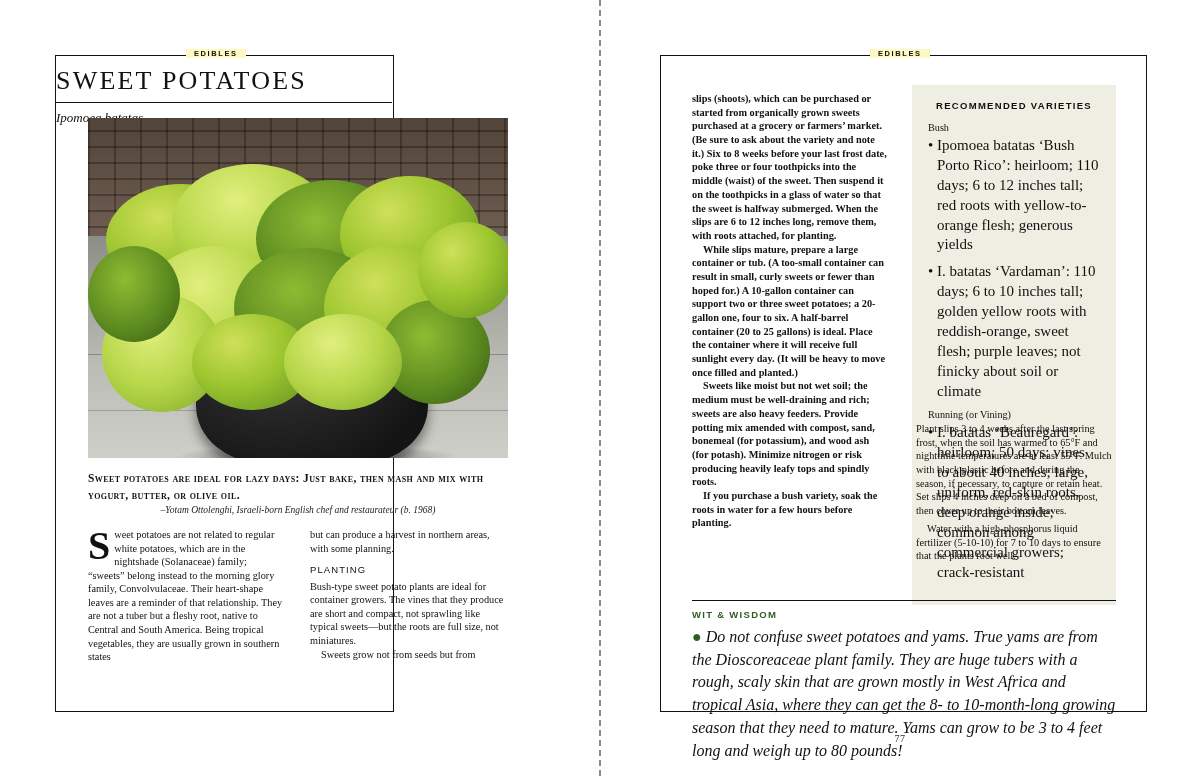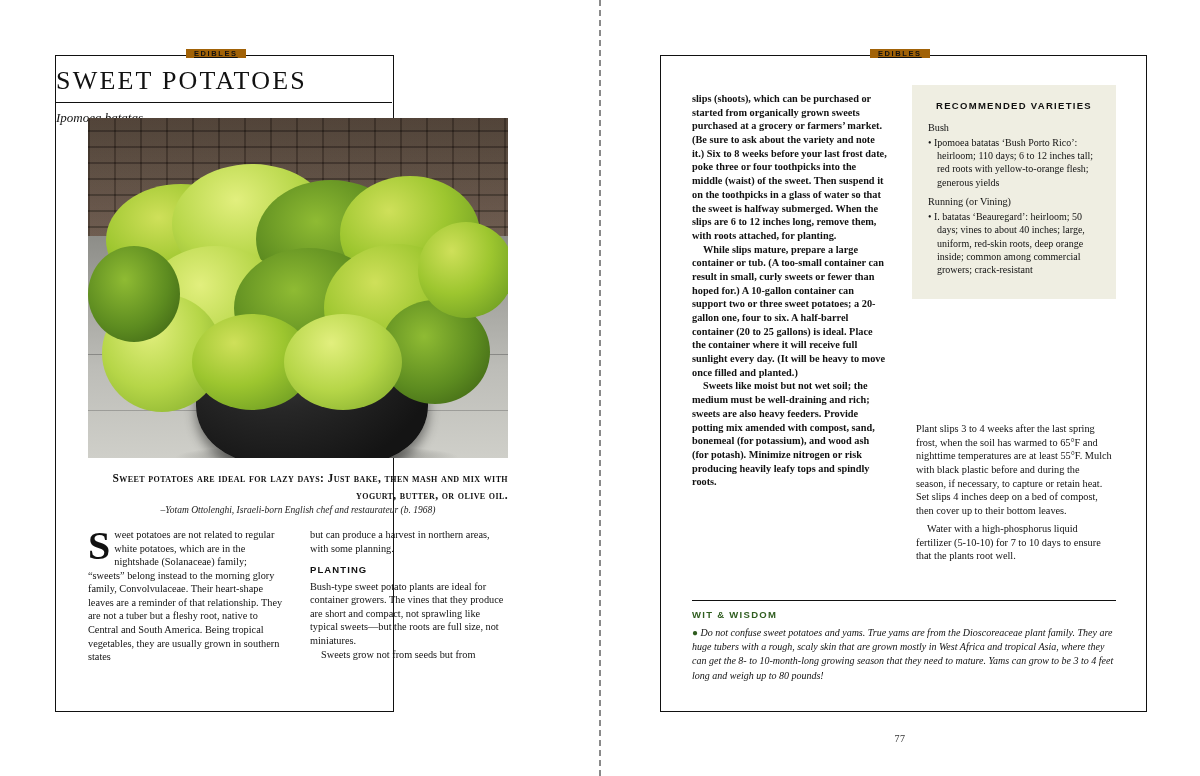--- a/index.html
+++ b/index.html
@@ -60,24 +60,23 @@
   
   .running-head {
     position: absolute;
     top: 49px;
     text-align: center;
     font-family: "Liberation Sans", sans-serif;
     font-size: 7.5px;
     letter-spacing: 1.6px;
     font-weight: bold;
     color: #111;
-    background: #a16207;
+    background: #fef9c3;
     padding: 0 8px;
     z-index: 5;
-    text-decoration: underline;
   }
   .page-left .running-head { left: 186px; }
   .page-right .running-head { left: 270px; }
 
   
   .title-block {
     position: absolute;
     left: 56px;
     top: 60px;
     width: 336px;
@@ -158,21 +157,21 @@
     border-radius: 50%;
   }
   .leafmass.d { background: radial-gradient(ellipse at 40% 35%, #8fbb33 0%, #5d8c20 55%, #365a12 100%); }
   .leafmass.l { background: radial-gradient(ellipse at 40% 30%, #e2ef7e 0%, #b6d648 50%, #79a526 100%); }
 
   .caption {
     position: absolute;
     left: 88px;
     top: 470px;
     width: 420px;
-    text-align: right;
+    text-align: left;
     font-size: 11.5px;
     letter-spacing: .4px;
     line-height: 1.45;
     font-weight: bold;
     color: #111;
     font-variant: small-caps;
   }
   .attrib {
     position: absolute;
     left: 88px;
@@ -205,21 +204,21 @@
     font-size: 40px;
     line-height: 32px;
     padding: 2px 4px 0 0;
     font-weight: bold;
     font-family: "Liberation Serif", serif;
     color: #111;
   }
   .subhead {
     font-family: "Liberation Sans", sans-serif;
     font-size: 9.5px;
-    font-weight: bold;
+    font-weight: normal;
     letter-spacing: 1.1px;
     margin: 9px 0 3px 0;
     color: #111;
   }
 
   .folio {
     position: absolute;
     bottom: 32px;
     width: 100%;
     text-align: center;
@@ -260,21 +259,21 @@
     text-align: center;
     line-height: 1.45;
     margin-bottom: 9px;
   }
   .sidebar-group {
     font-weight: normal;
     font-size: 10.2px;
     margin: 7px 0 3px 0;
   }
   .sidebar-item {
-    font-size: 10px;
+    font-size: 15px;
     line-height: 1.33;
     margin-bottom: 7px;
     padding-left: 9px;
     text-indent: -9px;
   }
 
   .r-col-right {
     position: absolute;
     left: 312px;
     top: 418px;
@@ -300,21 +299,21 @@
   }
   .wit-title {
     font-family: "Liberation Sans", sans-serif;
     font-size: 9.5px;
     font-weight: bold;
     letter-spacing: 1.3px;
     color: #2f5d1f;
     margin-bottom: 6px;
   }
   .wit-text {
-    font-size: 10px;
+    font-size: 16px;
     font-style: italic;
     line-height: 1.42;
     color: #111;
   }
   .wit-bullet { color: #2f5d1f; font-style: normal; }
 </style>
 </head>
 <body>
 
 <div class="spread">
@@ -370,27 +369,29 @@
   <div class="gutter"></div>
 
   <div class="page page-right">
     <div class="frame"></div>
     <div class="running-head">EDIBLES</div>
 
     <div class="r-col-left">
       <p>slips (shoots), which can be purchased or started from organically grown sweets purchased at a grocery or farmers’ market. (Be sure to ask about the variety and note it.) Six to 8 weeks before your last frost date, poke three or four toothpicks into the middle (waist) of the sweet. Then suspend it on the toothpicks in a glass of water so that the sweet is halfway submerged. When the slips are 6 to 12 inches long, remove them, with roots attached, for planting.</p>
       <p>While slips mature, prepare a large container or tub. (A too-small container can result in small, curly sweets or fewer than hoped for.) A 10-gallon container can support two or three sweet potatoes; a 20-gallon one, four to six. A half-barrel container (20 to 25 gallons) is ideal. Place the container where it will receive full sunlight every day. (It will be heavy to move once filled and planted.)</p>
       <p>Sweets like moist but not wet soil; the medium must be well-draining and rich; sweets are also heavy feeders. Provide potting mix amended with compost, sand, bonemeal (for potassium), and wood ash (for potash). Minimize nitrogen or risk producing heavily leafy tops and spindly roots.</p>
+      <p>If you purchase a bush variety, soak the roots in water for a few hours before planting.</p>
     </div>
 
     <div class="sidebar">
       <div class="sidebar-title">RECOMMENDED VARIETIES</div>
 
       <div class="sidebar-group">Bush</div>
       <div class="sidebar-item">• Ipomoea batatas ‘Bush Porto Rico’: heirloom; 110 days; 6 to 12 inches tall; red roots with yellow-to-orange flesh; generous yields</div>
+      <div class="sidebar-item">• I. batatas ‘Vardaman’: 110 days; 6 to 10 inches tall; golden yellow roots with reddish-orange, sweet flesh; purple leaves; not finicky about soil or climate</div>
 
       <div class="sidebar-group">Running (or Vining)</div>
       <div class="sidebar-item">• I. batatas ‘Beauregard’: heirloom; 50 days; vines to about 40 inches; large, uniform, red-skin roots, deep orange inside; common among commercial growers; crack-resistant</div>
     </div>
 
     <div class="r-col-right">
       <p>Plant slips 3 to 4 weeks after the last spring frost, when the soil has warmed to 65°F and nighttime temperatures are at least 55°F. Mulch with black plastic before and during the season, if necessary, to capture or retain heat. Set slips 4 inches deep on a bed of compost, then cover up to their bottom leaves.</p>
       <p>Water with a high-phosphorus liquid fertilizer (5-10-10) for 7 to 10 days to ensure that the plants root well.</p>
     </div>
 

